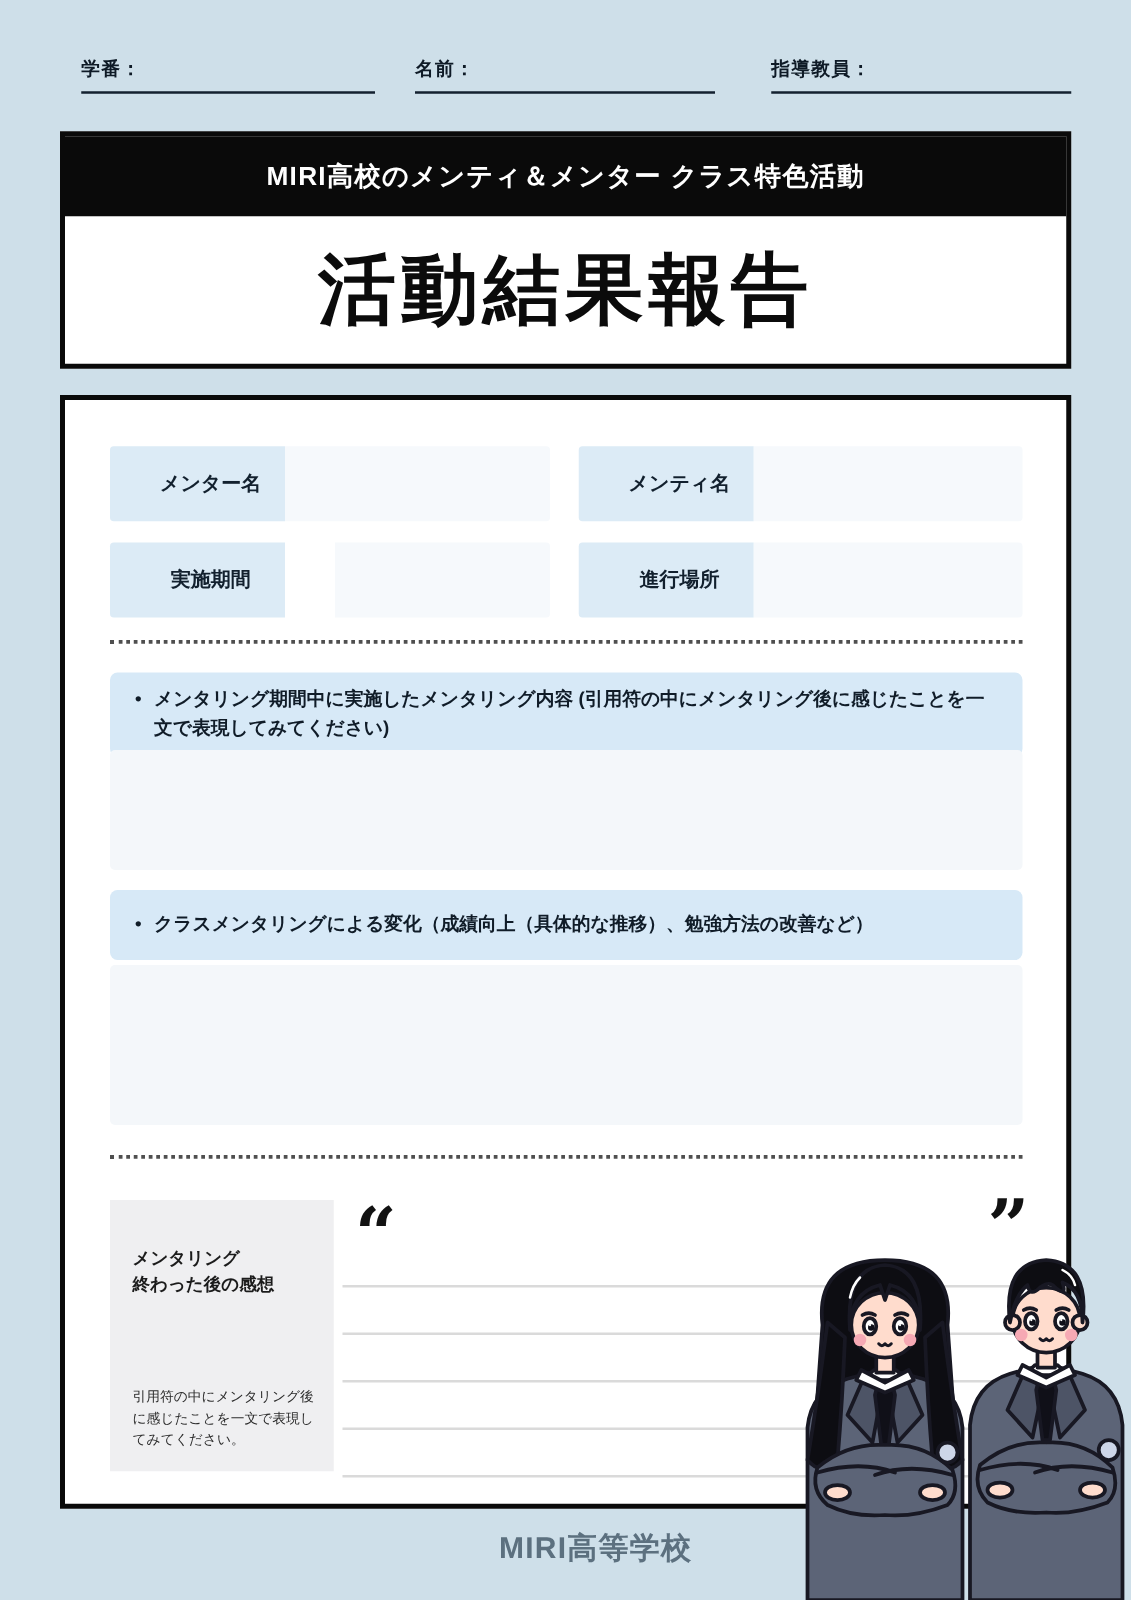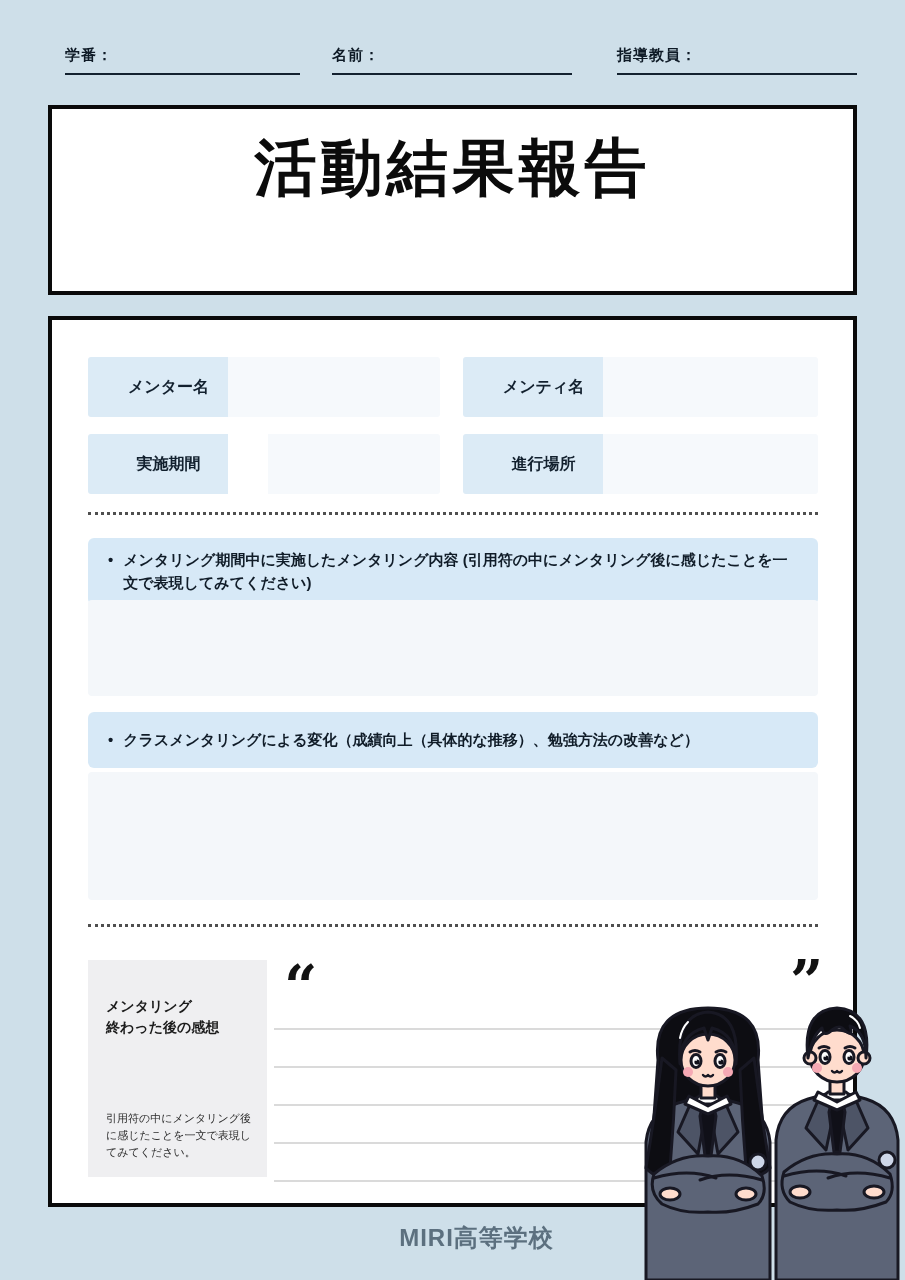--- a/index.html
+++ b/index.html
@@ -82,20 +82,21 @@
   <div class="top-field" id="tf-namae">
     <span class="lbl">名前：</span>
     <div class="line"></div>
   </div>
   <div class="top-field" id="tf-shidou">
     <span class="lbl">指導教員：</span>
     <div class="line"></div>
   </div>
 
   <div class="header-block">
+    <div class="header-banner">MIRI高校のメンティ＆メンター クラス特色活動</div>
     <div class="header-title">活動結果報告</div>
   </div>
 
   <div class="card">
 
     <div class="field" id="field-mentor">
       <div class="flabel">メンター名</div>
       <div class="fvalue"></div>
     </div>
     <div class="field" id="field-mentee">

